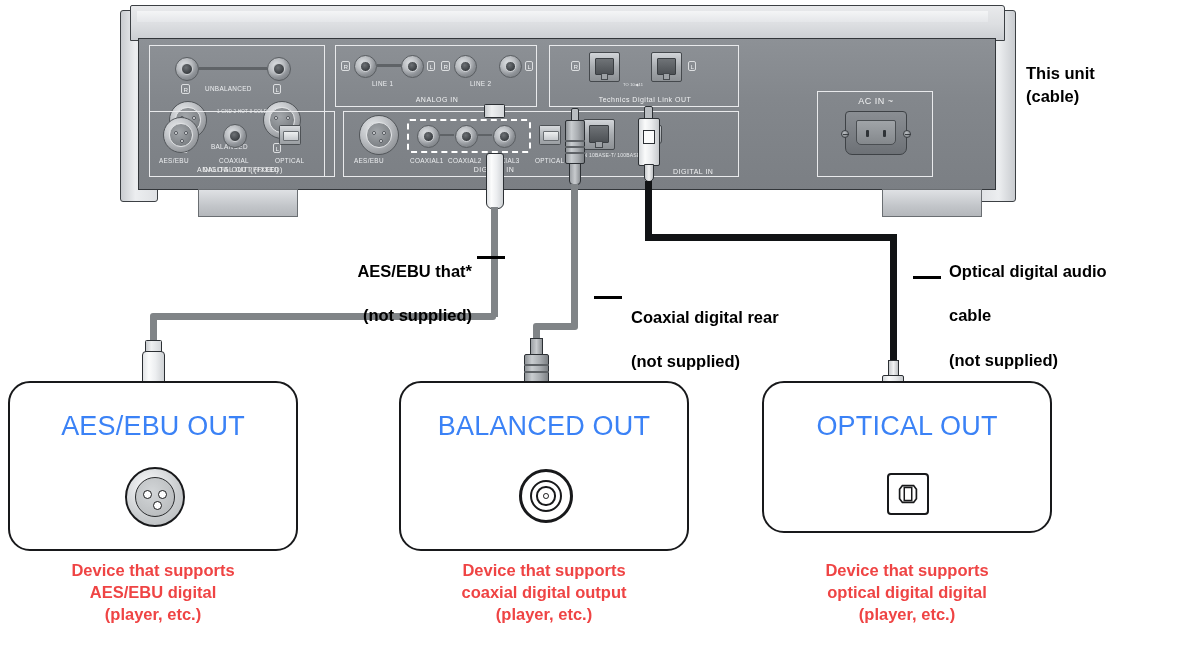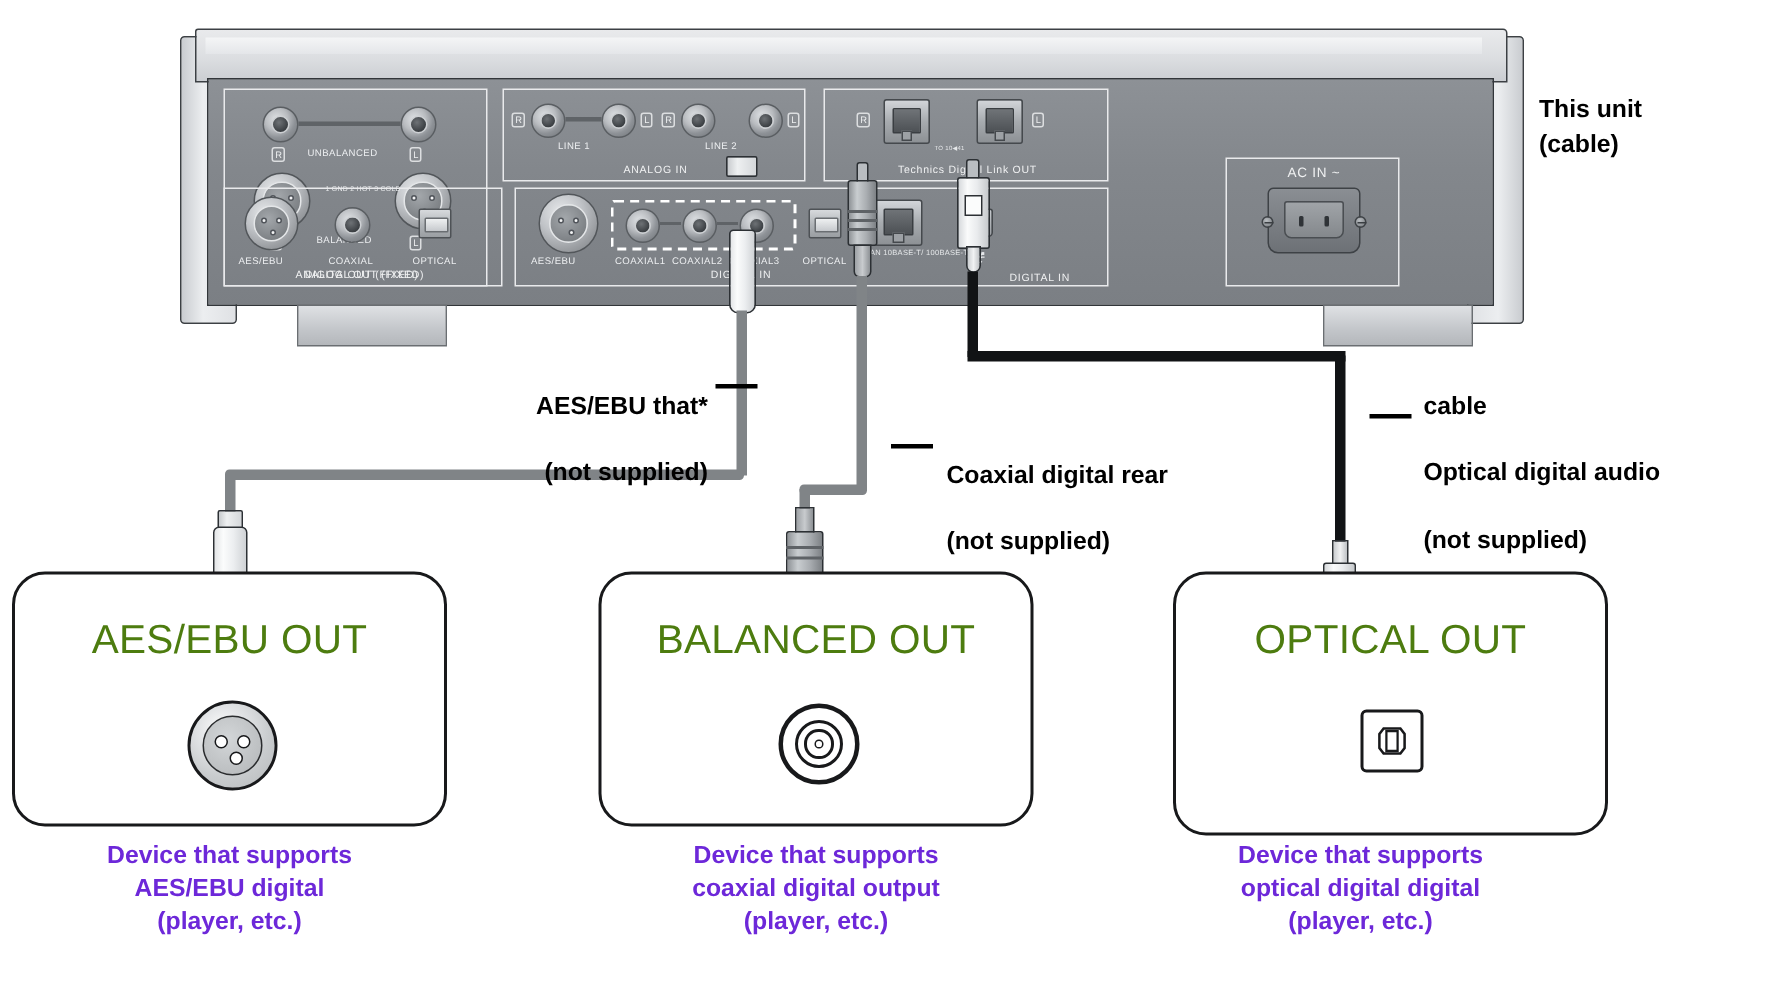--- a/index.html
+++ b/index.html
@@ -7,21 +7,21 @@
     width: 1187px; height: 657px;
     background: #ffffff;
     font-family: "Liberation Sans", sans-serif;
     position: relative;
     overflow: hidden;
   }
   #stage { position: absolute; inset: 0; }
   .abs { position: absolute; }
 
   
-  #unit-wrap { left: 60px; top: 16px; width: 960px; height: 222px; }
+  #unit-wrap { left: 60px; top: 2px; width: 960px; height: 222px; }
 
   .unit-top-slab {
     left: 70px; top: 3px; width: 875px; height: 36px;
     background: linear-gradient(180deg,#e9eaec 0%, #dcdee1 55%, #cbced2 100%);
     border: 1.6px solid #3c4044;
     border-radius: 2px 3px 0 0;
   }
   .unit-top-slab2 {
     left: 76px; top: 8px; width: 863px; height: 12px;
     background: linear-gradient(180deg,#f4f5f6,#e4e6e9);
@@ -158,26 +158,26 @@
   .plug-opt-win{ position:absolute; background:#fbfcfc; border:1.2px solid #2c3034;}
   .plug-tip{ position:absolute; background:#b9bdc1; border:1.2px solid #2c3034;}
 
   
   .device-box {
     position:absolute; background:#ffffff;
     border:2.6px solid #18191b; border-radius:22px;
   }
   .device-title {
     position:absolute; width:100%; text-align:center;
-    font-size:27px; color:#4d7c0f; font-weight:400;
+    font-size:27px; color:#3b82f6; font-weight:400;
     letter-spacing:.2px;
   }
   .device-caption {
     position:absolute; text-align:center; font-size:16.5px;
-    font-weight:bold; color:#6d28d9; line-height:1.32; width:100%;
+    font-weight:bold; color:#ef4444; line-height:1.32; width:100%;
   }
 
   
   .dev-xlr { position:absolute; border-radius:50%;
     background: radial-gradient(circle at 38% 32%, #fefefe 0%, #e2e4e6 30%, #c9ccce 60%, #b6b9bb 100%);
     border:2.4px solid #18191b; }
   .dev-xlr-in { position:absolute; inset:14%; border-radius:50%;
     background: radial-gradient(circle at 42% 38%, #d3d6d8, #b9bcbe 80%);
     border:1.6px solid #2a2c2e;}
   .dev-xlr-pin{ position:absolute; width:9px;height:9px;border-radius:50%;
@@ -419,22 +419,22 @@
     <div class="abs cable cab-black" style="left:645px; top:234px; width:252px; height:7px;"></div>
 
     <div class="abs cable cab-black" style="left:890px; top:237px; width:7px; height:128px;"></div>
 
     <div class="abs" style="left:888px; top:360px; width:11px; height:17px; background:linear-gradient(90deg,#c9cccf,#f1f2f3,#bfc2c5); border:1.1px solid #2c3034;"></div>
     <div class="abs plug-opt-body" style="left:882px; top:375px; width:22px; height:34px;"></div>
     <div class="abs plug-opt-win" style="left:887px; top:382px; width:12px; height:13px;"></div>
     <div class="abs plug-tip" style="left:889px; top:407px; width:7px; height:12px;"></div>
   </div>
   <div class="callout" style="left:949px; top:238px;">
+    <div>Optical digital audio</div>
     <div>cable</div>
-    <div>Optical digital audio</div>
     <div>(not supplied)</div>
   </div>
   <div class="leader" style="left:913px; top:276px; width:28px;"></div>
 
   <div class="device-box" style="left:8px; top:381px; width:290px; height:170px;">
     <div class="device-title" style="top:28px;">AES/EBU OUT</div>
     <div class="dev-xlr" style="left:115px; top:84px; width:60px; height:60px;">
       <div class="dev-xlr-in">
         <div class="dev-xlr-pin" style="left:7px; top:12px;"></div>
         <div class="dev-xlr-pin" style="right:7px; top:12px;"></div>
@@ -455,21 +455,21 @@
       <div class="dev-rca-r3"></div>
       <div class="dev-rca-r4"></div>
     </div>
   </div>
   <div class="device-caption" style="left:399px; top:560px; width:290px;">
     <div>Device that supports</div>
     <div>coaxial digital output</div>
     <div>(player, etc.)</div>
   </div>
 
-  <div class="device-box" style="left:762px; top:381px; width:290px; height:176px;margin-left:20px;">
+  <div class="device-box" style="left:762px; top:381px; width:290px; height:152px;">
     <div class="device-title" style="top:28px;">OPTICAL OUT</div>
     <div class="dev-opt" style="left:123px; top:90px; width:42px; height:42px;">
       <div class="abs" style="left:5px; top:5px; width:28px; height:28px;">
         <svg viewBox="0 0 30 30" width="28" height="28">
           <path d="M6 10 L9 6 H21 L24 10 V20 L21 24 H9 L6 20 Z" fill="none" stroke="#18191b" stroke-width="1.8"></path>
           <path d="M11 8 H19 V22 H11 Z" fill="none" stroke="#18191b" stroke-width="1.6"></path>
         </svg>
       </div>
     </div>
   </div>

